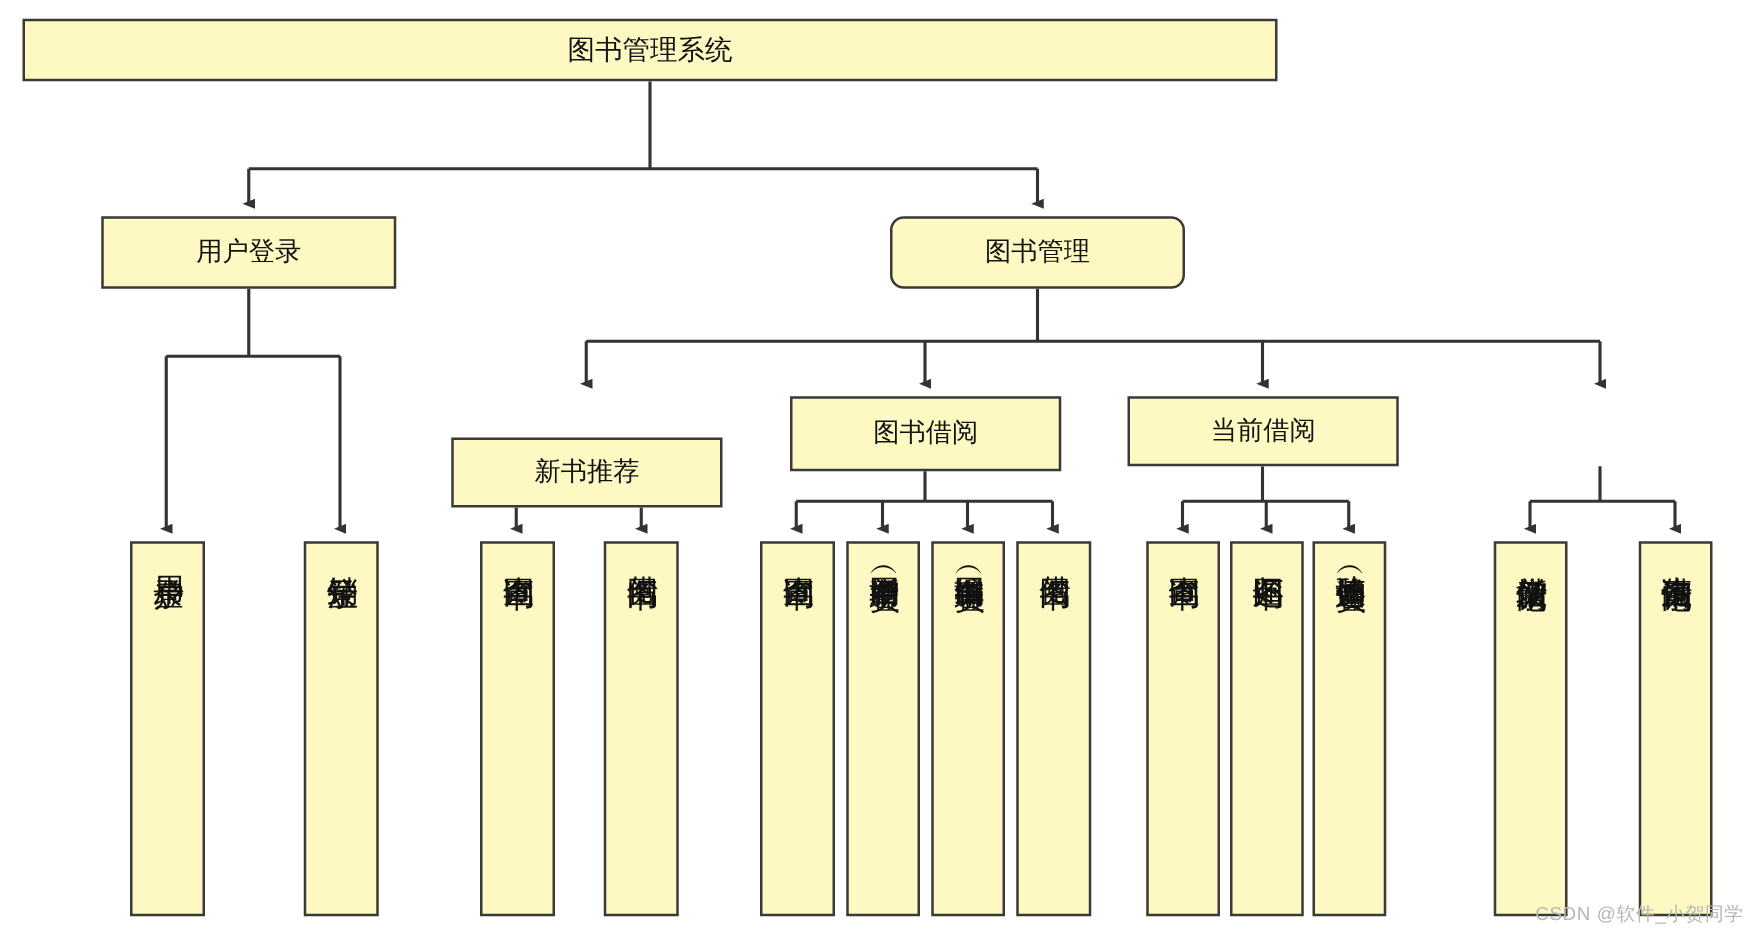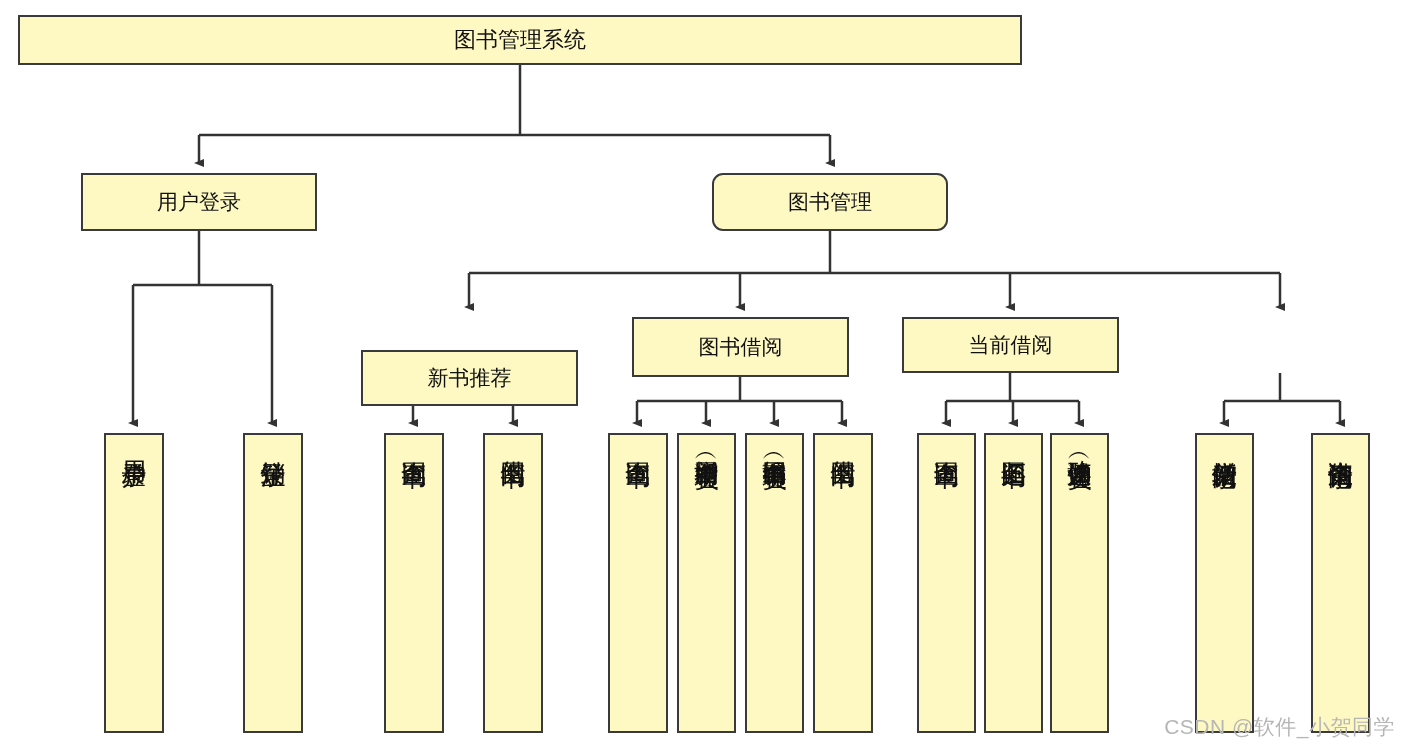--- a/index.html
+++ b/index.html
@@ -60,21 +60,21 @@
   .node.vert.tall .label {
     font-size: 24px;
   }
   .node.root .label {
     font-size: 22px;
   }
   #watermark {
     position: absolute;
     right: 10px;
     bottom: 6px;
-    font-size: 21px;
+    font-size: 15px;
     color: #b6b6b6;
     letter-spacing: 0.5px;
     pointer-events: none;
   }
 </style>
 </head>
 <body>
 
 <div id="diagram-root">
 

